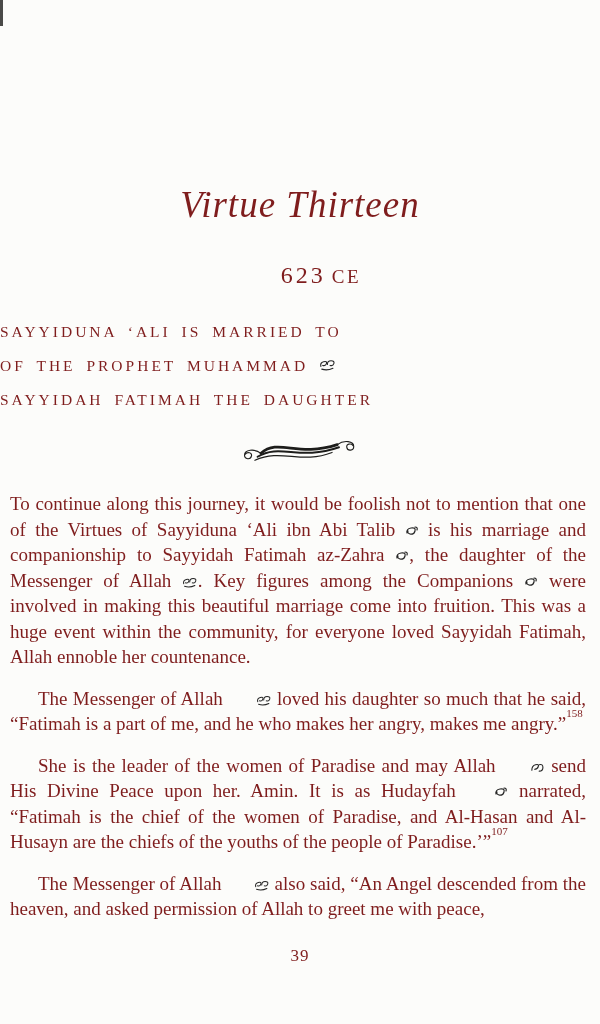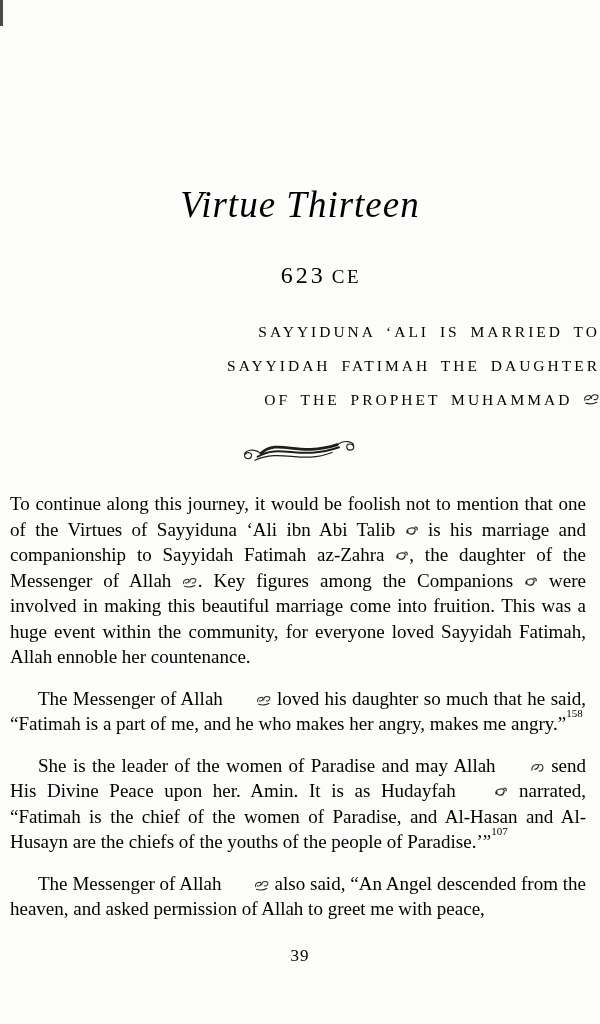--- a/index.html
+++ b/index.html
@@ -2,21 +2,21 @@
 <html><head>
 <meta charset="utf-8">
 <style>
   html,body{margin:0;padding:0;background:#e8e8e6;}
   .page{
     position:relative;
     width:600px;height:1024px;
     margin:0 auto;
     background:#fcfcfa;
     font-family:"Liberation Serif","DejaVu Serif",serif;
-    color:#000000;
+    color:#7f1d1d;
     overflow:hidden;
     box-sizing:border-box;
   }
   .artifact{position:absolute;left:0;top:0;width:3px;height:26px;background:#4a4a48;}
   .title{
     margin:186px 0 0 0;
     text-align:center;
     font-style:italic;
     font-weight:normal;
     font-size:37px;
@@ -27,21 +27,21 @@
     margin-top:40px;
     text-align:center;
     font-size:24px;
     line-height:1;
     letter-spacing:3px;
     margin-left:42px;
   }
   .date .era{font-size:19px;letter-spacing:2.5px;margin-left:6px;}
   .heading{
     margin-top:28px;
-    text-align:right;
+    text-align:left;
     font-size:15.5px;
     letter-spacing:3px;
     word-spacing:4px;
     line-height:34px;
   }
   .ornament{margin-top:12px;text-align:center;line-height:0;}
   .ornament svg{display:inline-block;}
   .body{
     margin-top:22px;
     padding:0 14px 0 10px;
@@ -75,26 +75,26 @@
 <div class="page">
 
   <div class="artifact"></div>
 
   <h1 class="title">Virtue Thirteen</h1>
 
   <div class="date"><span>623</span><span class="era">CE</span></div>
 
   <div class="heading">
     <div class="hline">SAYYIDUNA ‘ALI IS MARRIED TO</div>
-    <div class="hline">SAYYIDAH FATIMAH THE DAUGHTER</div>
     <div class="hline"><span>OF THE PROPHET MUHAMMAD</span>&nbsp;<span class="honorific"><svg viewBox="0 0 18 14" xmlns="http://www.w3.org/2000/svg" fill="none" stroke="#262626" stroke-width="1.2" stroke-linecap="round">
             <path d="M2 9 q-1 -4 3 -5 q4 -1 3 2 q-1 3 -4 2"></path>
             <path d="M9 7 q0 -4 4 -4 q4 0 3 3 q-1 3 -4 2"></path>
             <path d="M3 12 q6 2 12 -1"></path>
           </svg></span></div>
+    <div class="hline">SAYYIDAH FATIMAH THE DAUGHTER</div>
   </div>
 
   <div class="ornament">
     <svg width="130" height="40" viewBox="0 0 150 40" xmlns="http://www.w3.org/2000/svg">
       <g fill="none" stroke="#1d1d1b" stroke-linecap="round">
         <path d="M30 25 C50 7 72 30 118 15" stroke-width="3.2"></path>
         <path d="M26 29 C52 13 74 34 120 18" stroke-width="2.2"></path>
         <path d="M23 33 C54 19 76 38 112 24" stroke-width="1.4"></path>
         <path d="M30 25 C22 19 11 21 11 27 C11 32 18 33 19 28 C20 24 14 23 12 26" stroke-width="1.3"></path>
         <path d="M118 15 C126 9 137 11 137 17 C137 22 130 23 129 18 C128 14 134 13 136 16" stroke-width="1.3"></path>

